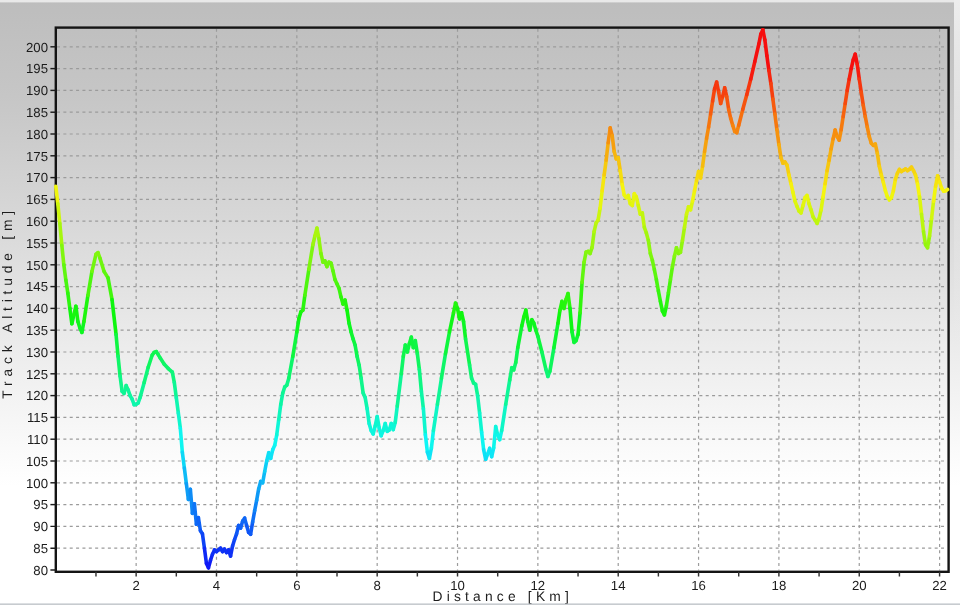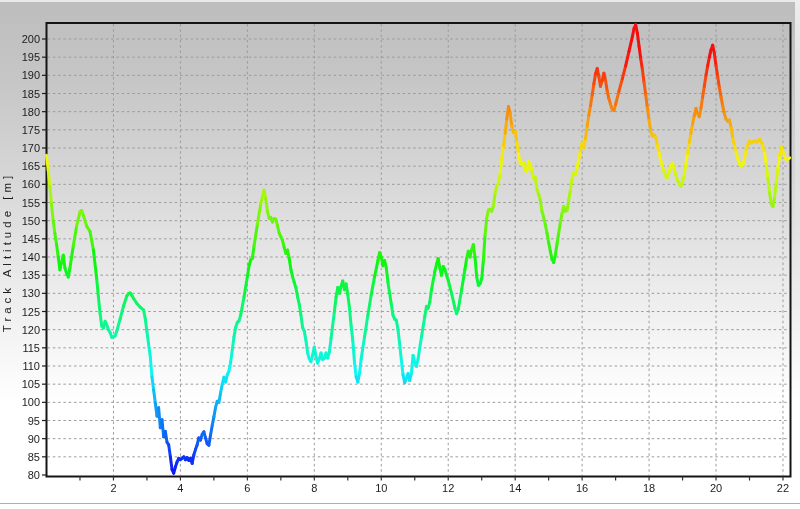--- a/index.html
+++ b/index.html
@@ -553,15 +553,16 @@
         <line x1="777.97245" y1="167.62282" x2="779.6462999999999" y2="155.26959999999997" stroke="hsl(61.35899999999998,93%,51%)" stroke-width="3" stroke-linecap="round"></line>
         <line x1="779.6462999999999" y1="155.26959999999997" x2="781.3201499999999" y2="146.54967999999997" stroke="hsl(55.35600000000005,93%,51%)" stroke-width="3" stroke-linecap="round"></line>
         <line x1="781.3201499999999" y1="146.54967999999997" x2="782.9939999999999" y2="151.6363" stroke="hsl(54.321000000000026,93%,51%)" stroke-width="3" stroke-linecap="round"></line>
         <line x1="782.9939999999999" y1="151.6363" x2="784.6678499999999" y2="156.72292" stroke="hsl(57.218999999999994,93%,51%)" stroke-width="3" stroke-linecap="round"></line>
         <line x1="784.6678499999999" y1="156.72292" x2="786.3417" y2="159.26622999999995" stroke="hsl(59.39250000000001,93%,51%)" stroke-width="3" stroke-linecap="round"></line>
         <line x1="786.3417" y1="159.26622999999995" x2="788.0155499999998" y2="158.9029" stroke="hsl(60.01350000000005,93%,51%)" stroke-width="3" stroke-linecap="round"></line>
         <line x1="788.0155499999998" y1="158.9029" x2="789.6893999999999" y2="157.81290999999993" stroke="hsl(59.599500000000006,93%,51%)" stroke-width="3" stroke-linecap="round"></line>
       </g>
     </svg>
   <div id="ylab" class="axis-title">Track Altitude [m]</div>
+  <div id="xlab" class="axis-title">Distance [Km]</div>
   <div id="bottomline"></div>
   <div id="belowline"></div>
 </div>
 
 </body></html>

